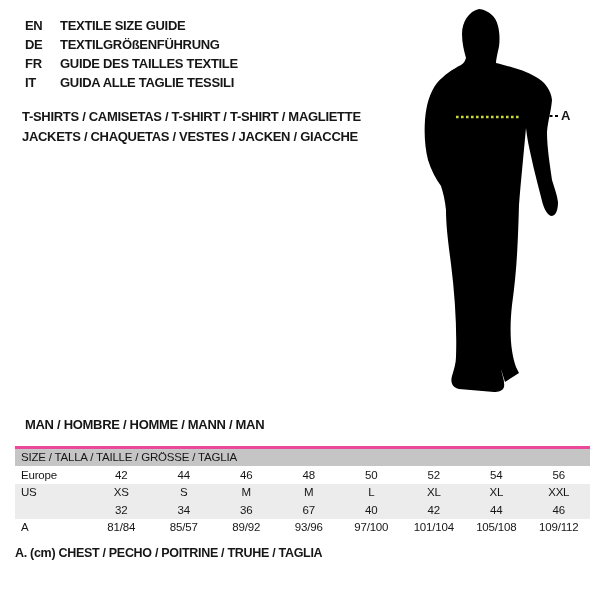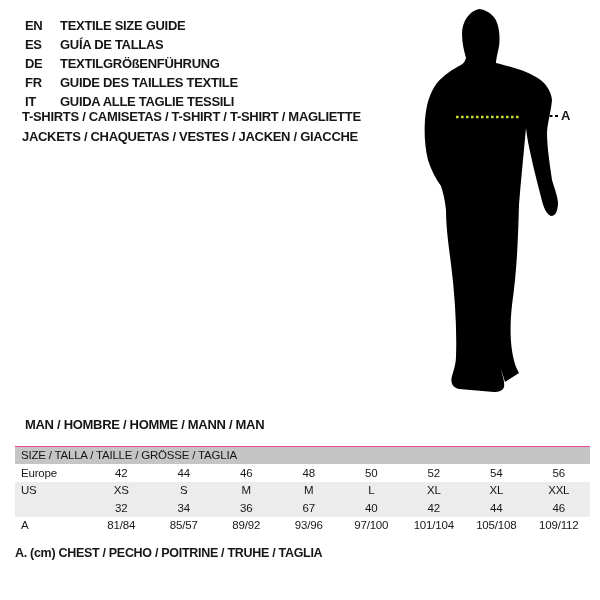--- a/index.html
+++ b/index.html
@@ -26,45 +26,41 @@
   .figure-svg{position:absolute;left:0;top:0;width:600px;height:600px;}
   .a-label{position:absolute;left:561px;top:108px;
     font-weight:bold;font-size:13px;}
 
   
   .section-title{position:absolute;left:15px;top:417px;
     font-weight:bold;font-size:13px;letter-spacing:-0.3px;white-space:nowrap;margin-left:10px;}
 
   
   .size-table{position:absolute;left:15px;top:446px;width:575px;
-    border-top:1px solid #ec4899;font-size:11.5px;letter-spacing:-0.2px;}
+    border-top:3px solid #ec4899;font-size:11.5px;letter-spacing:-0.2px;}
   .thead{background:#c5c5c5;height:17px;line-height:17px;
     padding-left:6px;white-space:nowrap;}
   .trow{display:flex;align-items:center;height:17.5px;}
   .trow.shaded{background:#ececec;}
   .tlabel{flex:0 0 69px;padding-left:6px;text-align:left;}
   .tcell{flex:1;text-align:center;}
 
   
   .footnote{position:absolute;left:15px;top:546px;
     font-weight:bold;font-size:12.5px;letter-spacing:-0.3px;white-space:nowrap;}
 </style>
 </head>
 <body>
 
 <div class="page">
 
   <div class="lang-list">
     <div class="lang-row">
       <span class="lang-code">EN</span>
       <span class="lang-label">TEXTILE SIZE GUIDE</span>
-    </div>
-    <div class="lang-row">
-      <span class="lang-code">ES</span>
-      <span class="lang-label">GUÍA DE TALLAS</span>
     </div>
     <div class="lang-row">
       <span class="lang-code">DE</span>
       <span class="lang-label">TEXTILGRÖßENFÜHRUNG</span>
     </div>
     <div class="lang-row">
       <span class="lang-code">FR</span>
       <span class="lang-label">GUIDE DES TAILLES TEXTILE</span>
     </div>
     <div class="lang-row">

